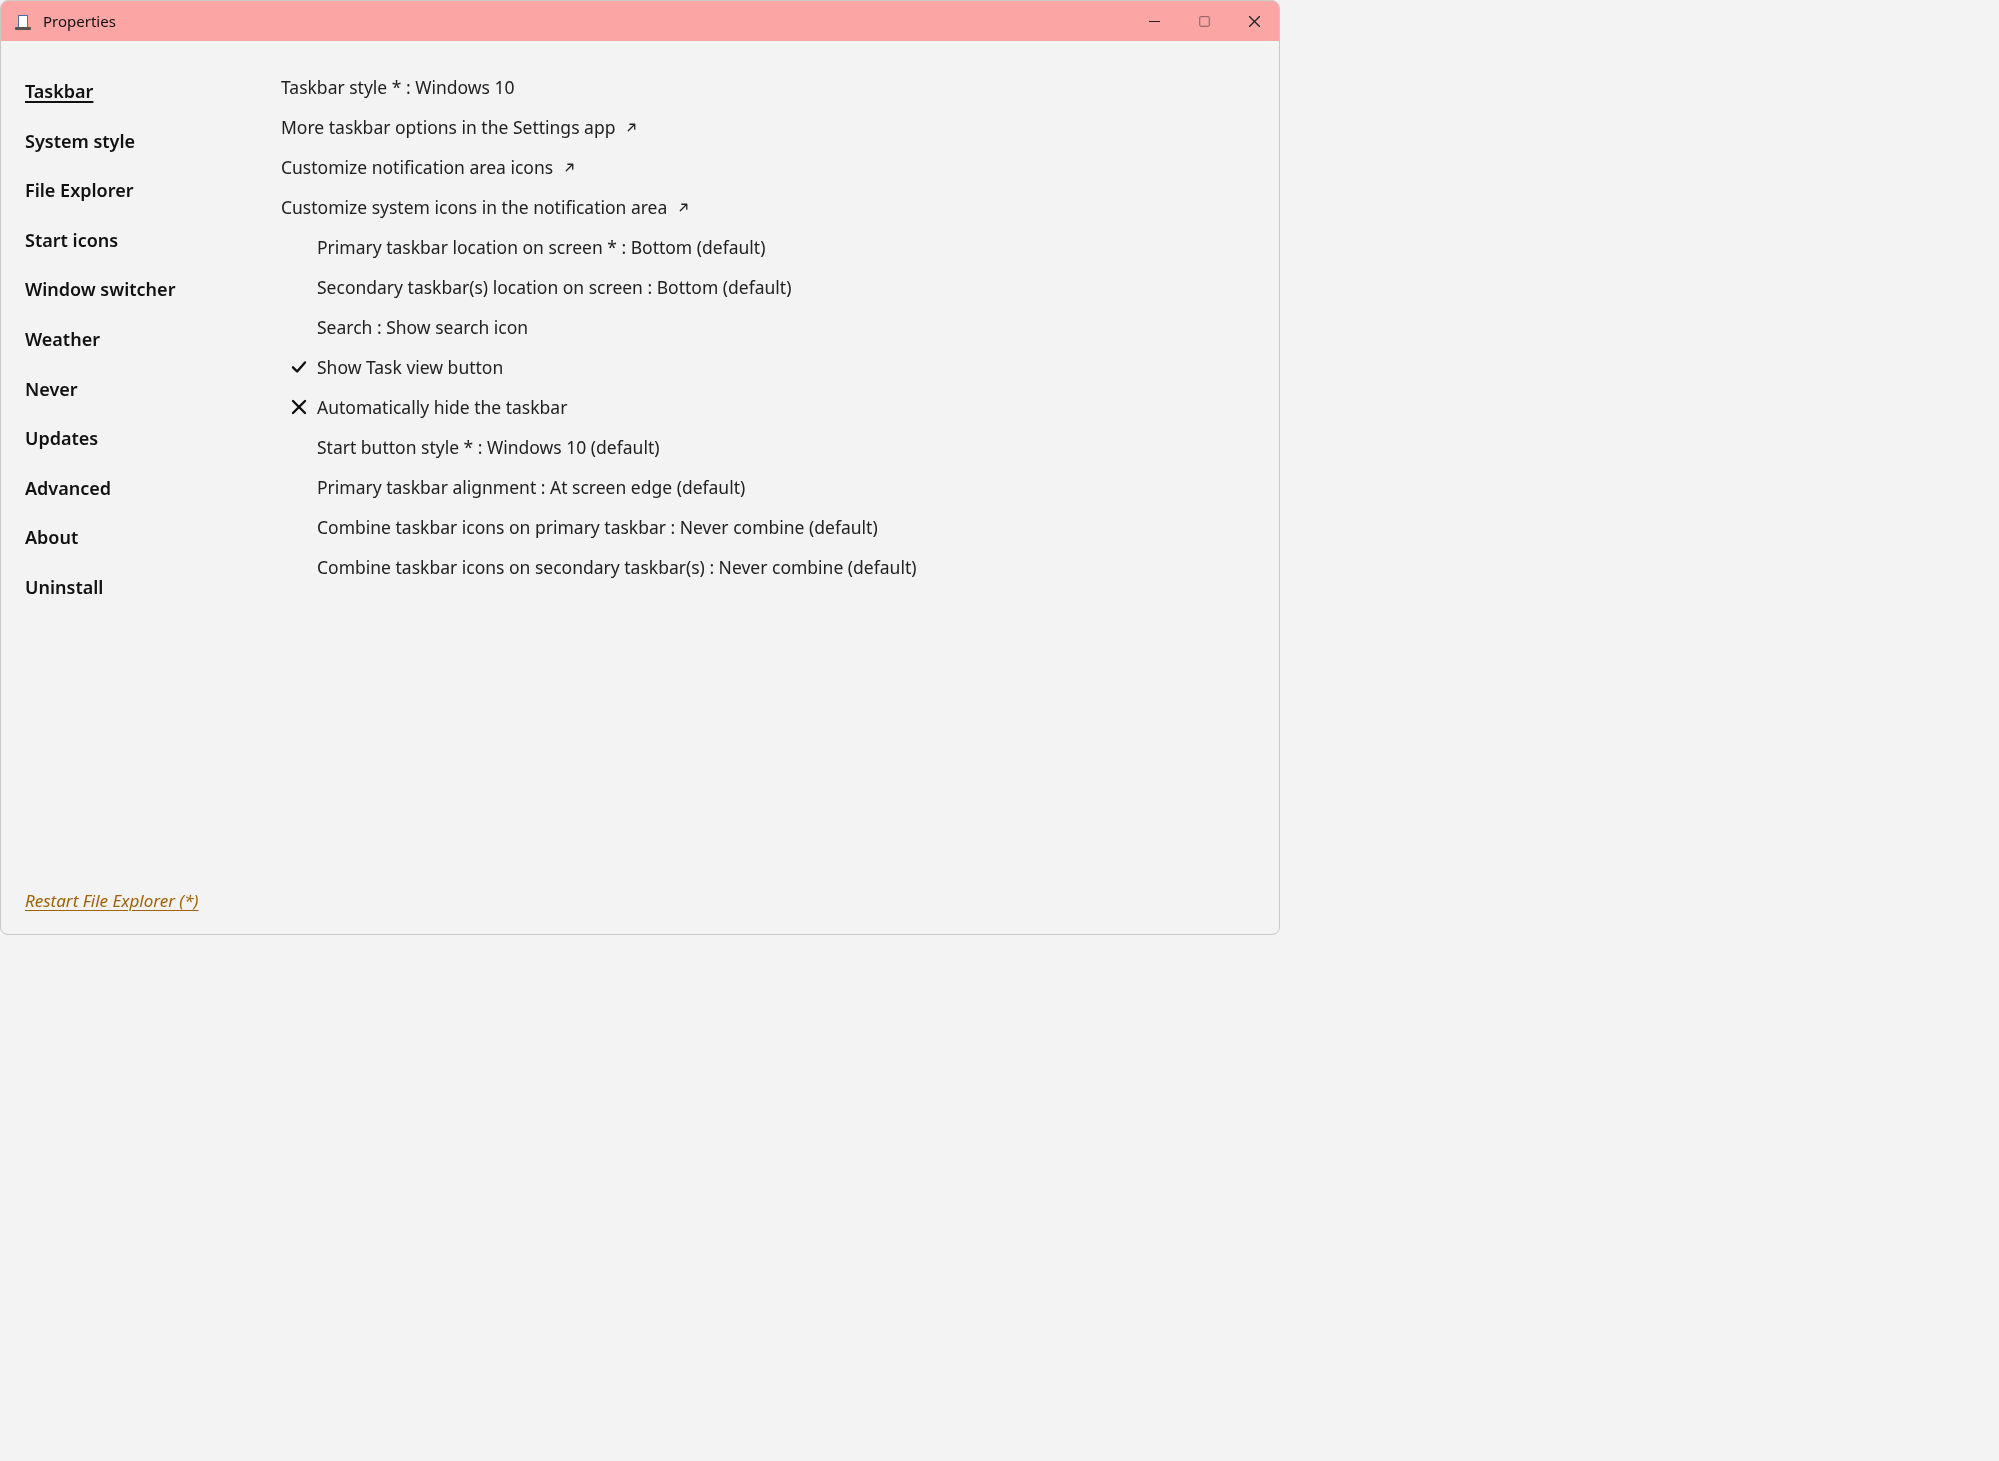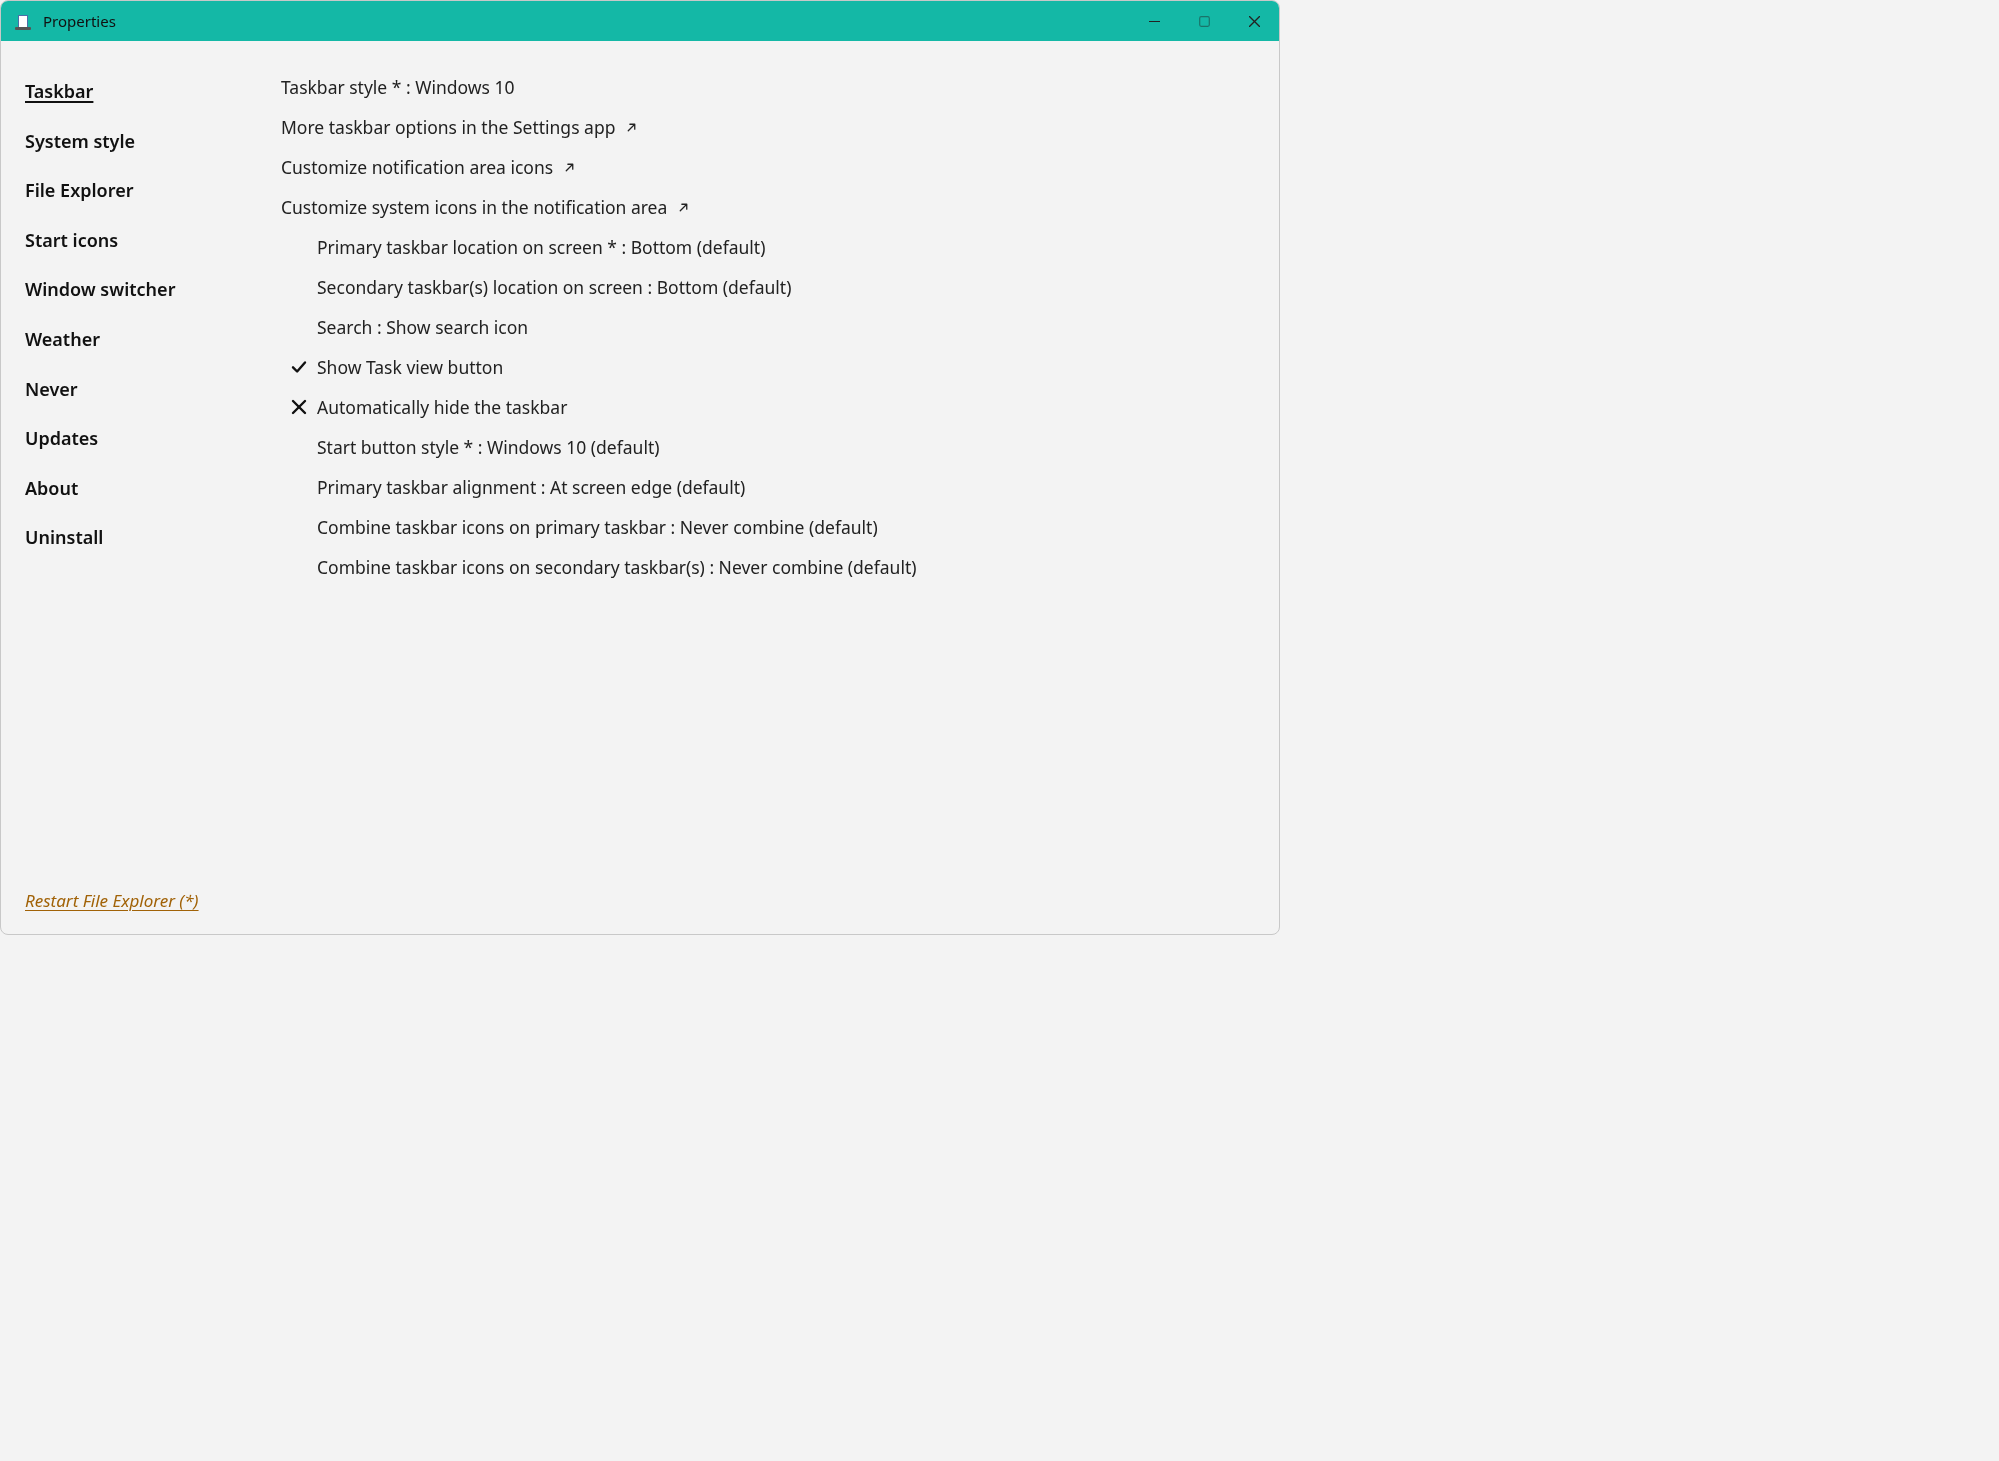--- a/index.html
+++ b/index.html
@@ -16,21 +16,21 @@
       border: 1px solid #c8c8c8;
       border-radius: 8px;
       display: flex;
       flex-direction: column;
     }
     .titlebar {
       height: 40px;
       display: flex;
       align-items: center;
       padding-left: 14px;
-      background: #14b8a6;
+      background: #fca5a5;
       flex-shrink: 0;
     }
     .titlebar-icon {
       width: 16px;
       height: 16px;
       margin-right: 12px;
       position: relative;
       display: flex;
       align-items: flex-end;
       justify-content: center;
@@ -195,20 +195,21 @@
   <div class="sidebar">
     <div id="sidebar-items">
         <div class="sidebar-item active">Taskbar</div>
         <div class="sidebar-item">System style</div>
         <div class="sidebar-item">File Explorer</div>
         <div class="sidebar-item">Start icons</div>
         <div class="sidebar-item">Window switcher</div>
         <div class="sidebar-item">Weather</div>
         <div class="sidebar-item">Never</div>
         <div class="sidebar-item">Updates</div>
+        <div class="sidebar-item">Advanced</div>
         <div class="sidebar-item">About</div>
         <div class="sidebar-item">Uninstall</div>
       </div>
     <div class="sidebar-footer">
       <span class="restart-link">Restart File Explorer (*)</span>
     </div>
   </div>
   <div class="content">
     <div id="settings-list">
         <div class="setting-row top-level">

